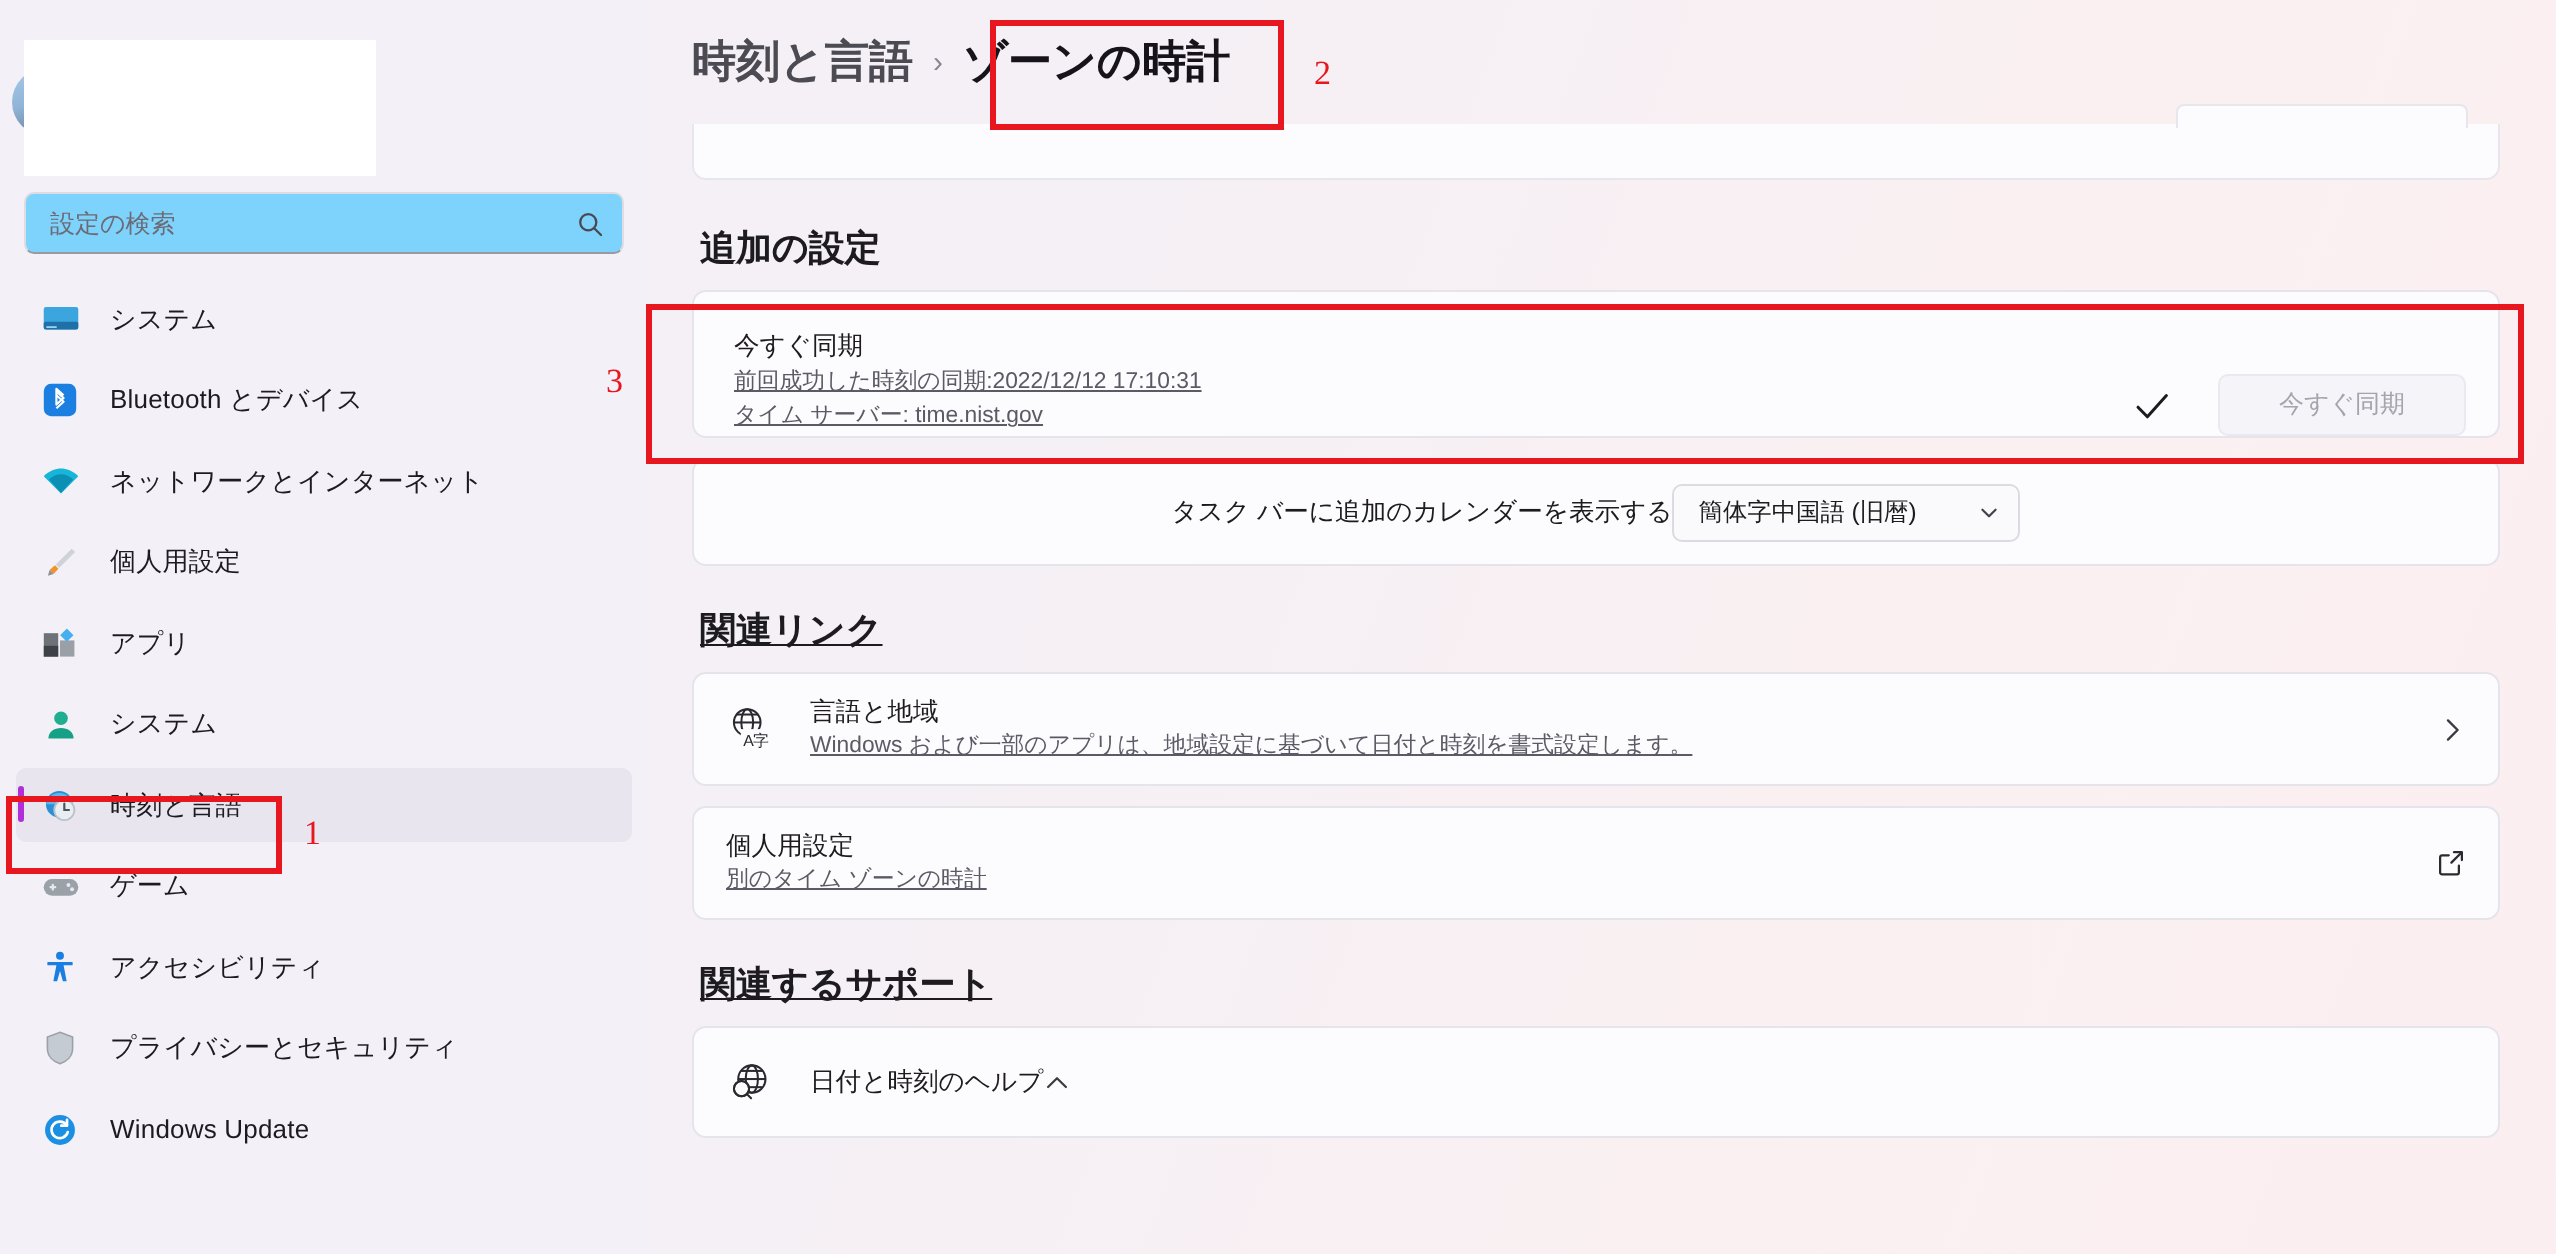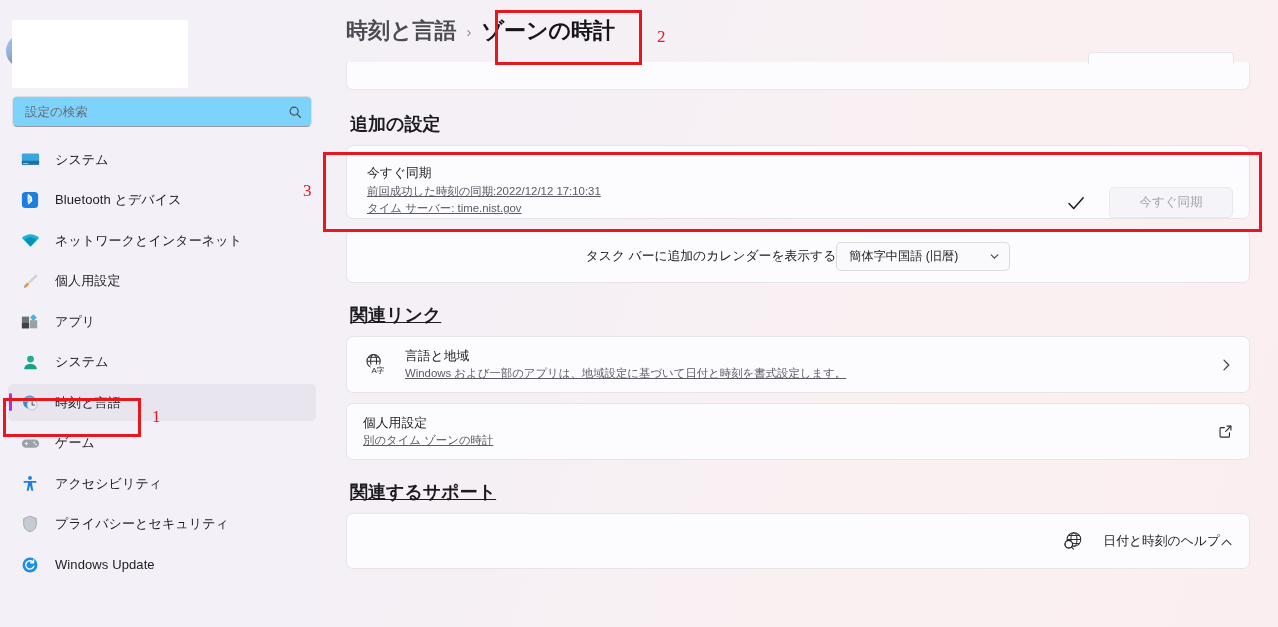--- a/index.html
+++ b/index.html
@@ -206,21 +206,21 @@
   }
   .combo .chev { width: 11px; height: 11px; color: #43414a; margin-left: 10px; }
 
   
   .link-card { height: 57px; justify-content: space-between; }
   .link-left { display: flex; align-items: center; gap: 18px; }
   .link-icon { width: 24px; height: 24px; flex: 0 0 24px; color: #2b2930; }
   .chev-right { width: 14px; height: 14px; color: #3c3a43; }
   .ext-icon { width: 15px; height: 15px; color: #2b2930; }
 
-  .help-card { height: 56px; justify-content: flex-end; margin-bottom: 0; }
+  .help-card { height: 56px; justify-content: flex-start; margin-bottom: 0; }
   .chev-up { width: 13px; height: 13px; color: #3c3a43; }
 
   .mt18 { margin-top: 20px; text-decoration: underline; }
 
   
   .anno-box {
     position: absolute;
     border: 3px solid #e8161f;
     pointer-events: none;
     z-index: 40;

